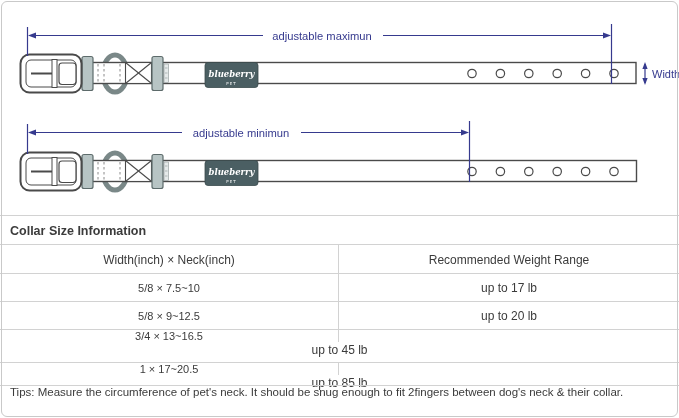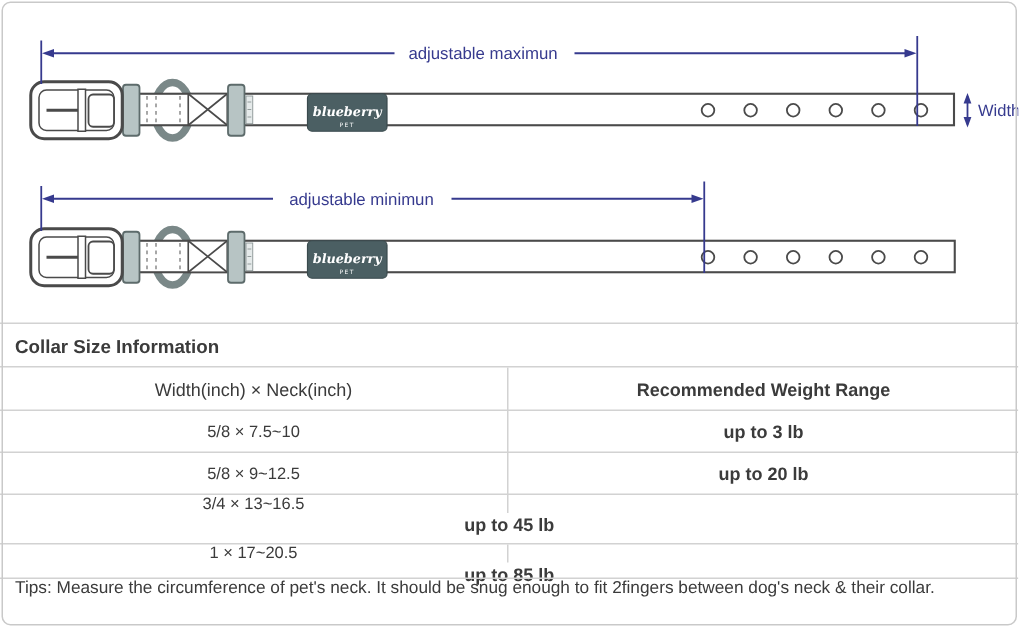--- a/index.html
+++ b/index.html
@@ -17,21 +17,21 @@
         color:#3b3b3b;z-index:2;}
   .row-title{top:215px;height:29px;align-items:center;font-weight:bold;}
   .row-header{top:244px;height:29px;}
   .row-1{top:273px;height:28px;}
   .row-2{top:301px;height:28px;}
   .row-3{top:329px;height:28px;flex-direction:column;}
   .row-4{top:362px;height:28px;flex-direction:column;}
   .row-tips{top:385px;height:28px;}
   .cell-l{width:338px;display:flex;align-items:center;justify-content:center;
           border-right:1px solid #d2d2d2;font-size:11px;}
-  .cell-r{flex:1;display:flex;align-items:center;justify-content:center;font-size:12px;font-weight:bold;}
+  .cell-r{flex:1;display:flex;align-items:center;justify-content:center;font-size:12px;}
   .row-header .cell-l,.row-header .cell-r{font-size:12px;color:#3b3b3b;}
   .title-text{font-size:12.5px;padding-left:10px;}
   .tips-text{font-size:11.5px;padding-left:10px;}
 </style>
 </head>
 <body>
 
 <div id="page">
   <div id="page-border"></div>
 
@@ -164,21 +164,21 @@
       <span class="title-text">Collar Size Information</span>
     </div>
 
     <div class="trow row-header">
       <div class="cell-l">Width(inch) × Neck(inch)</div>
       <div class="cell-r">Recommended Weight Range</div>
     </div>
 
     <div class="trow row-1">
       <div class="cell-l">5/8 × 7.5~10</div>
-      <div class="cell-r">up to 3 lb</div>
+      <div class="cell-r">up to 17 lb</div>
     </div>
 
     <div class="trow row-2">
       <div class="cell-l">5/8 × 9~12.5</div>
       <div class="cell-r">up to 20 lb</div>
     </div>
 
     <div class="trow row-3">
       <div class="cell-l">3/4 × 13~16.5</div>
       <div class="cell-r">up to 45 lb</div>

